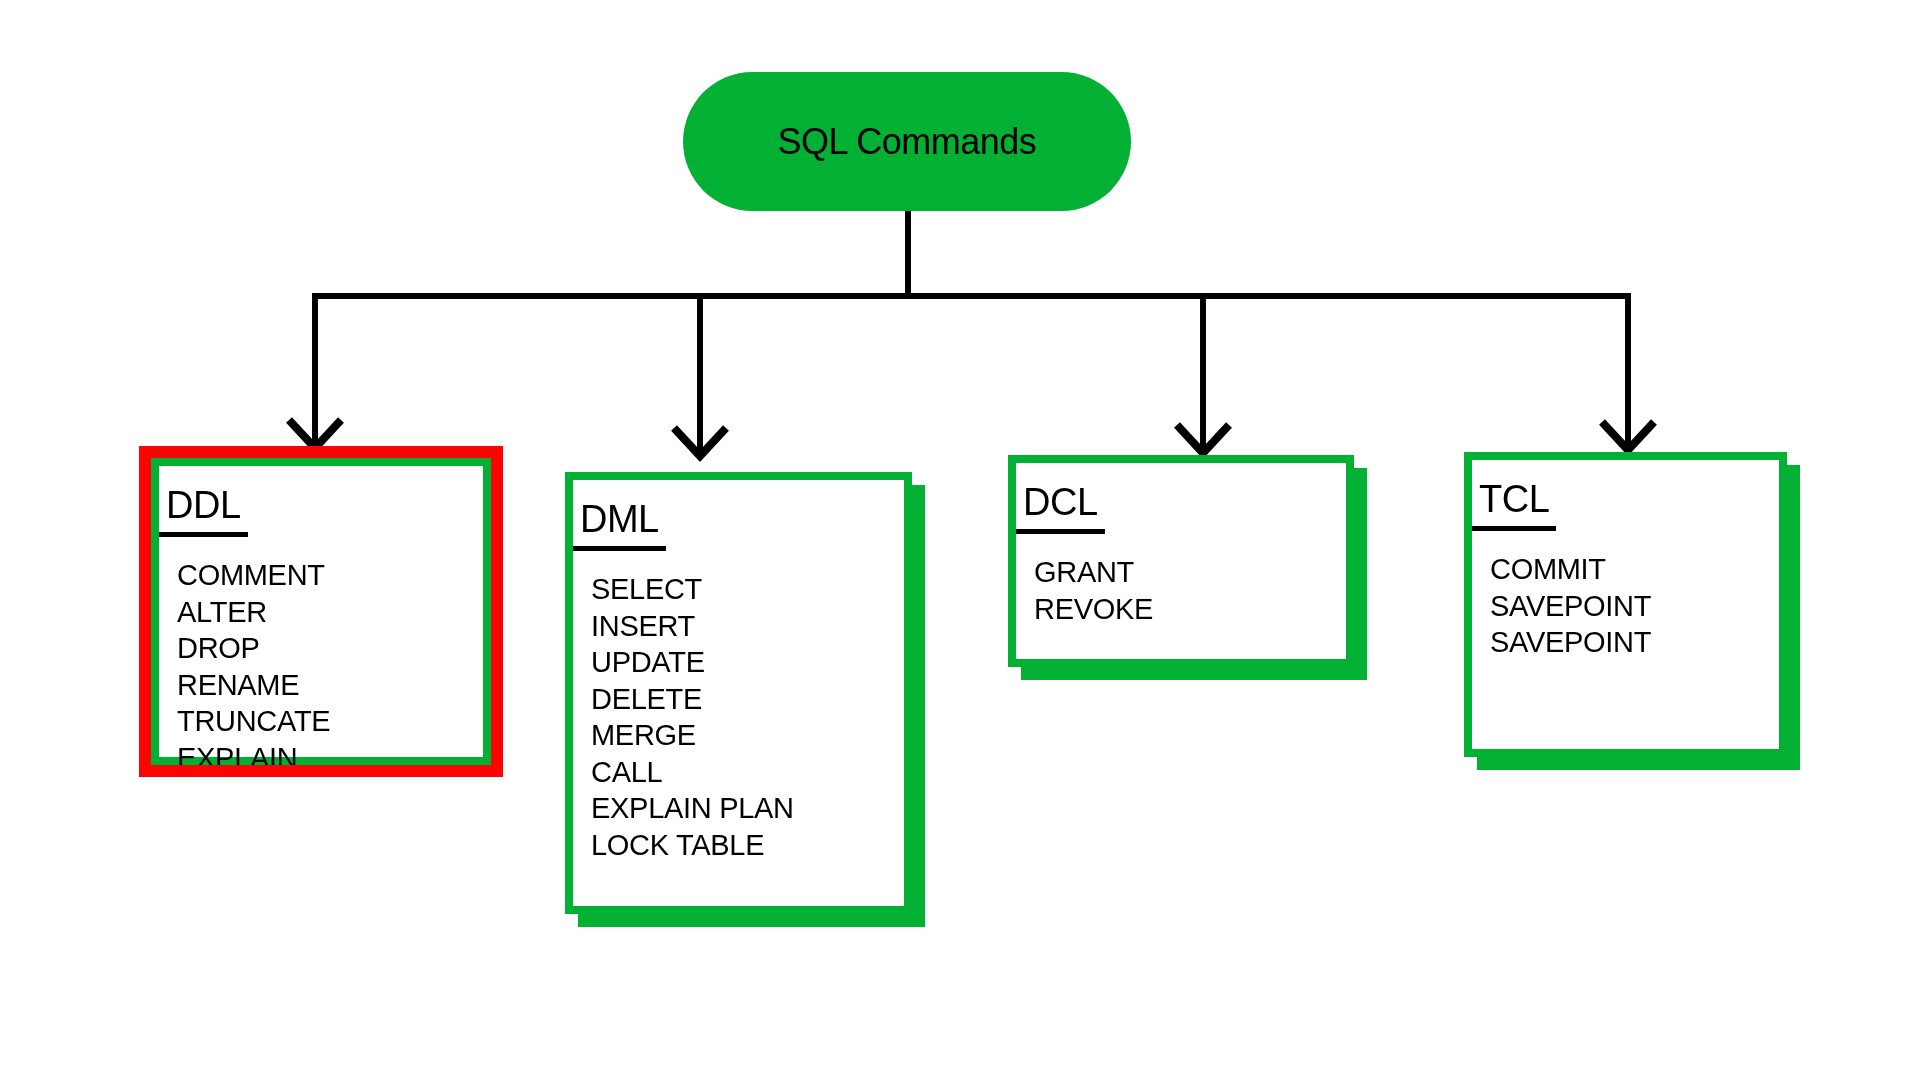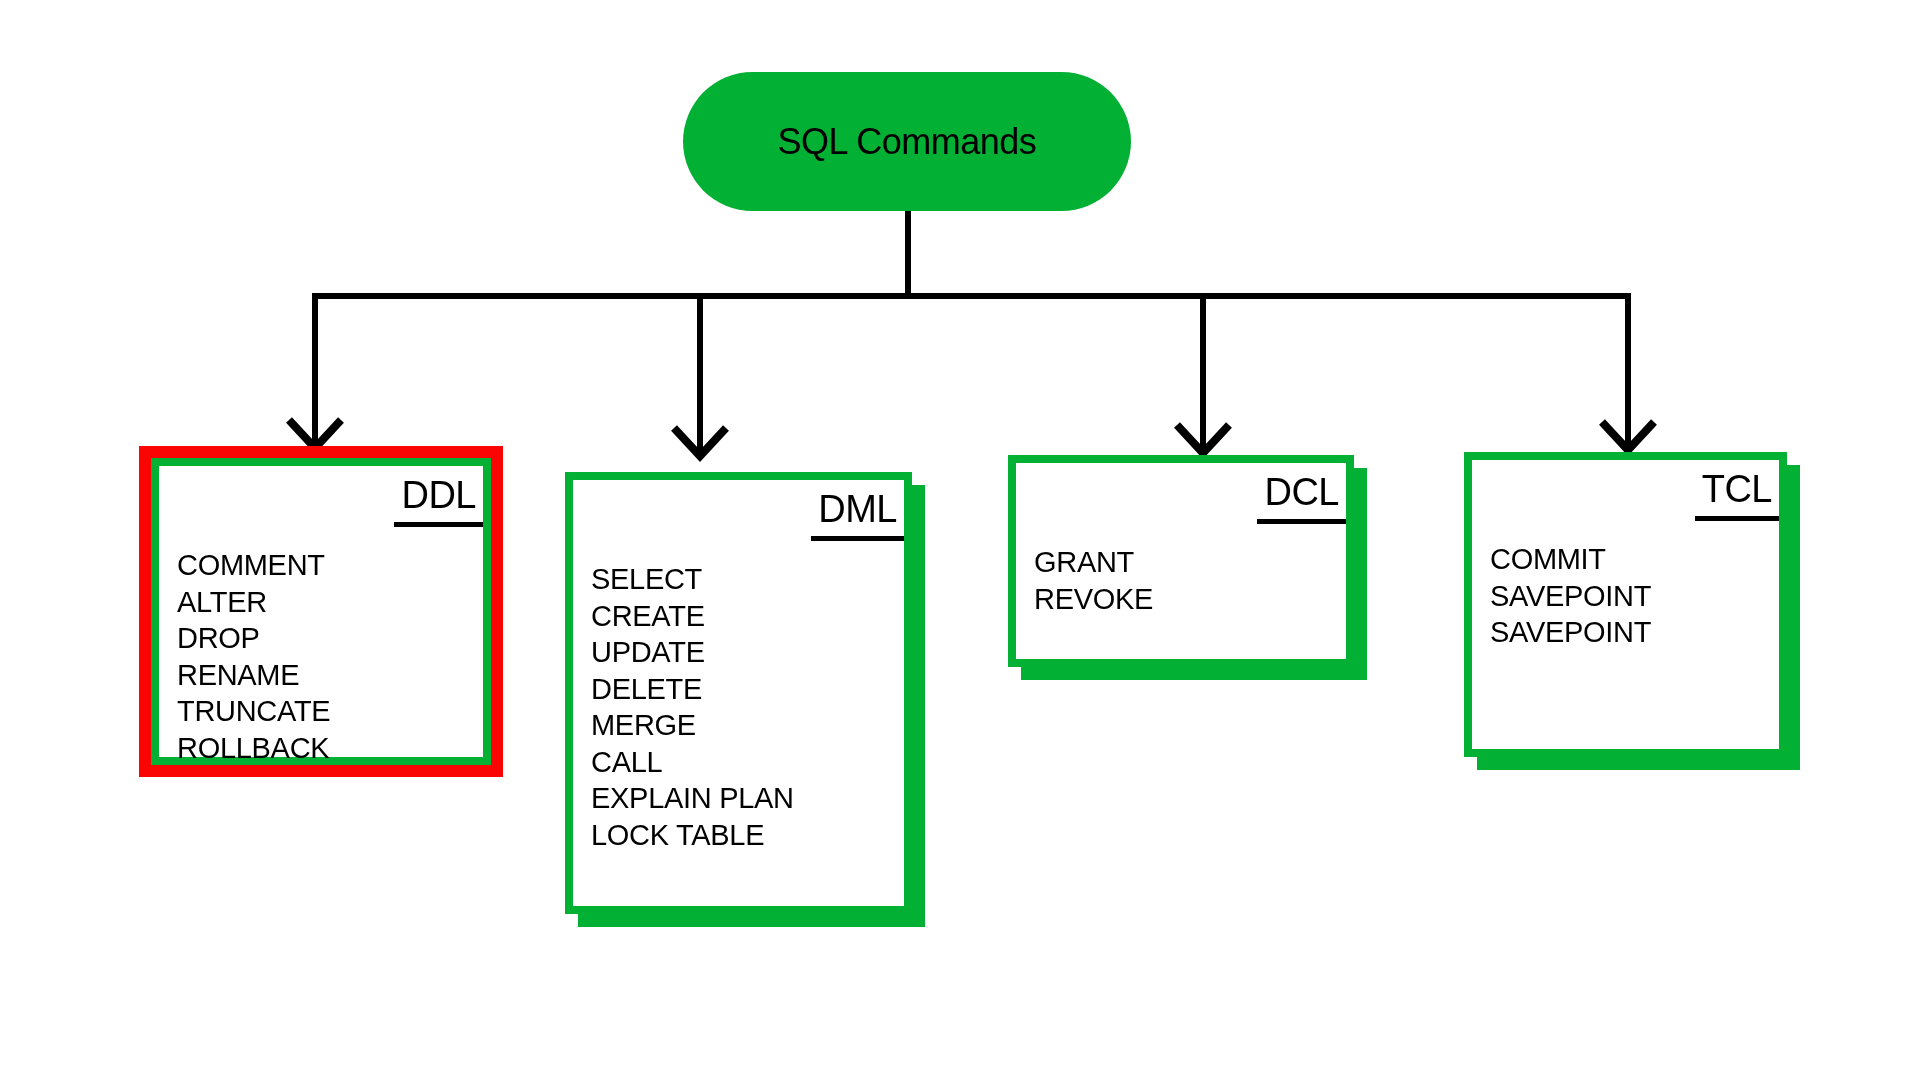--- a/index.html
+++ b/index.html
@@ -39,21 +39,21 @@
   .node.hl{
     box-shadow:none;
     outline:12px solid var(--red);
   }
   .node.ddl{left:151px;top:458px;width:340px;height:307px;}
   .node.dml{left:565px;top:472px;width:347px;height:442px;}
   .node.dcl{left:1008px;top:455px;width:346px;height:212px;}
   .node.tcl{left:1464px;top:452px;width:323px;height:305px;}
 
   .node .title{
-    text-align:right;margin-top:8px;font-size:38px;letter-spacing:-0.5px;
+    text-align:left;margin-top:18px;font-size:38px;letter-spacing:-0.5px;
   }
   .node .title .u{
     display:inline-block;border-bottom:5px solid #000;padding:0 7px 5px;
   }
   .node ul.items{
     list-style:none;margin:20px 0 0 0;padding:0 6px 0 18px;
     font-size:29px;line-height:36.5px;letter-spacing:-0.3px;white-space:nowrap;
   }
 </style>
 </head>
@@ -83,31 +83,31 @@
   <div class="node ddl hl">
     <div class="title">
       <span class="u">DDL</span>
     </div>
     <ul class="items">
       <li>COMMENT</li>
       <li>ALTER</li>
       <li>DROP</li>
       <li>RENAME</li>
       <li>TRUNCATE</li>
-      <li>ROLLBACK</li>
+      <li>EXPLAIN</li>
     </ul>
   </div>
 
   <div class="node dml">
     <div class="title">
       <span class="u">DML</span>
     </div>
     <ul class="items">
       <li>SELECT</li>
-      <li>CREATE</li>
+      <li>INSERT</li>
       <li>UPDATE</li>
       <li>DELETE</li>
       <li>MERGE</li>
       <li>CALL</li>
       <li>EXPLAIN PLAN</li>
       <li>LOCK TABLE</li>
     </ul>
   </div>
 
   <div class="node dcl">

